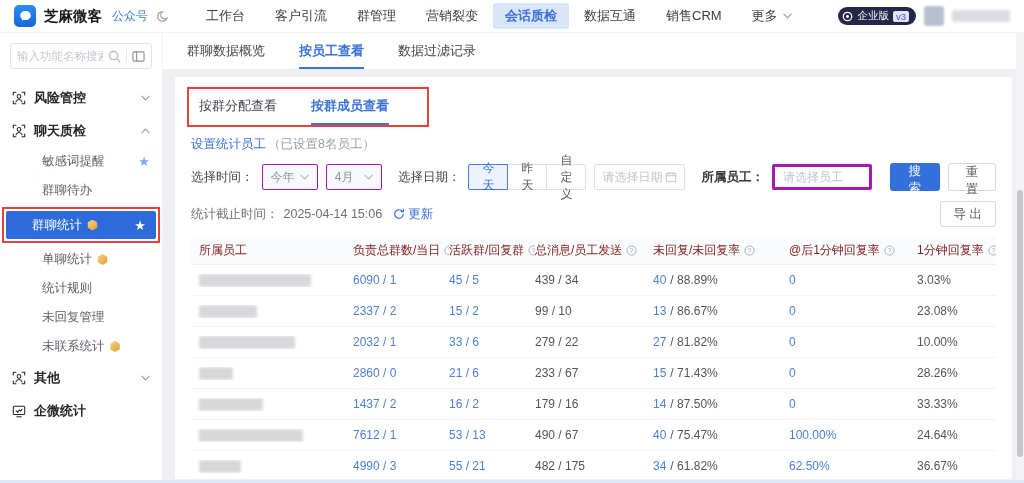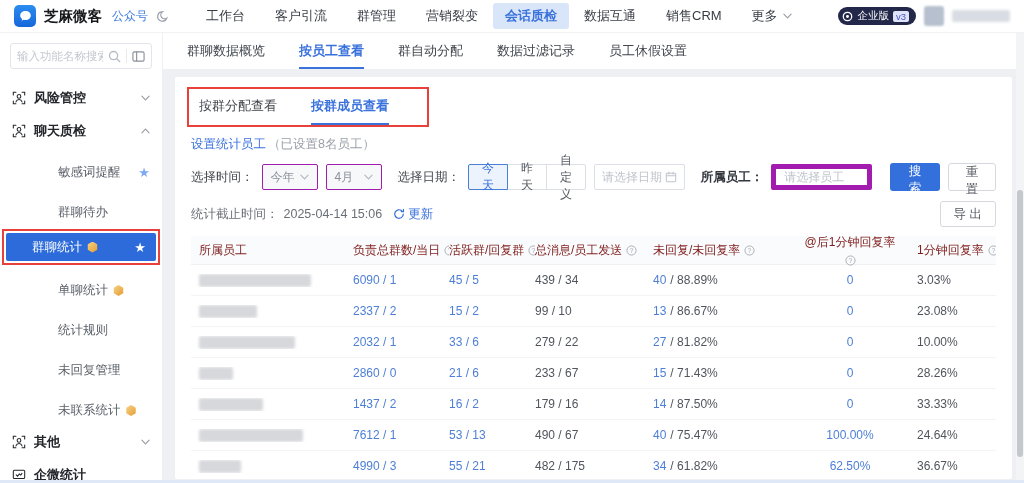--- a/index.html
+++ b/index.html
@@ -36,22 +36,22 @@
   .search-box { margin:0 10px 12px; height:26px; border:1px solid #e2e5ea; border-radius:3px;
     display:flex; align-items:center; padding:0 6px; gap:5px; background:#fff; }
   .search-box input { border:none; outline:none; flex:1; min-width:0; font-size:11.5px; color:#333;
     font-family:inherit; }
   .search-box input::placeholder { color:#c3c8cf; }
   .search-divider { width:1px; height:14px; background:#e8eaee; }
   .m-group { height:33px; display:flex; align-items:center; padding:0 12px; gap:8px;
     color:#23262b; font-weight:bold; font-size:13px; cursor:pointer; }
   .m-group .chev { margin-left:auto; display:flex; }
   .chev.up svg { transform:rotate(180deg); }
-  .m-child { height:29px; display:flex; align-items:center; padding:0 12px 0 58px;
-    color:#595f68; font-size:12.5px; cursor:pointer;margin-top:11px; }
+  .m-child { height:29px; display:flex; align-items:center; padding:0 12px 0 42px;
+    color:#595f68; font-size:12.5px; cursor:pointer; }
   .star-blue { margin-left:auto; color:#7fa7f2; font-size:13px; }
   .star-white { margin-left:auto; color:#fff; font-size:13px; }
   .sel-wrap { border:2px solid #e8413c; margin:2px 2px; padding:2px; cursor:pointer; }
   .sel-item { background:#2c6bd9; border-radius:2px; height:28px; display:flex; align-items:center;
     color:#fff; padding:0 10px 0 26px; font-size:12.5px; }
   .vip { display:inline-block; width:11px; height:11px; margin-left:5px; flex:0 0 auto;
     background:linear-gradient(135deg,#f6d488,#e49a2d);
     clip-path:polygon(50% 0,93% 25%,93% 75%,50% 100%,7% 75%,7% 25%); }
 
   
@@ -79,40 +79,40 @@
   .qbtn { height:26px; padding:0 13px; border:1px solid #dcdfe6; background:#fff; color:#565b63;
     font-size:12px; display:flex; align-items:center; margin-left:-1px; cursor:pointer; }
   .qbtn:first-child { border-radius:2px 0 0 2px; margin-left:0; }
   .qbtn:last-child { border-radius:0 2px 2px 0; }
   .qbtn.active { border-color:#4a7fd6; color:#3a72dc; background:#edf3fc; position:relative; z-index:1; }
   .date-input { width:122px; height:26px; border:1px solid #dcdfe6; border-radius:2px; display:flex;
     align-items:center; justify-content:space-between; padding:0 7px; background:#fff; }
   .date-input input, .staff-input input { border:none; outline:none; width:100%; font-size:12px;
     font-family:inherit; color:#333; }
   .date-input input::placeholder, .staff-input input::placeholder { color:#bfc4cc; }
-  .staff-input { width:132px; height:26px; border:5px solid #a21caf; border-radius:2px; display:flex;
+  .staff-input { width:132px; height:26px; border:3px solid #a21caf; border-radius:2px; display:flex;
     align-items:center; padding:0 8px; background:#fff; }
   .btn-primary { background:#3370db; color:#fff; border:none; border-radius:3px; height:28px;
     padding:0 15px; font-size:12.5px; margin-left:10px; cursor:pointer; font-family:inherit; }
   .btn-plain { background:#fff; border:1px solid #d5d8de; border-radius:3px; height:28px;
     padding:0 13px; color:#565b63; font-size:12.5px; cursor:pointer; font-family:inherit; }
 
   .stat-row { display:flex; align-items:center; margin-top:10px; font-size:12.5px; color:#6a7078; gap:5px; }
   .stat-row .upd { display:flex; align-items:center; gap:3px; margin-left:6px; }
   .export-btn { margin-left:auto; height:26px; padding:0 13px; }
 
   
   .table { margin-top:9px; }
   .tr { display:flex; align-items:center; height:31px; border-bottom:1px solid #f3f4f6; }
   .tr.thead { background:#fafbfc; height:29px; border-bottom:1px solid #f0f1f3; }
   .td { padding-right:6px; display:flex; align-items:center; gap:4px; font-size:12px; color:#50555d;
     white-space:nowrap; overflow:hidden; }
   .thead .td { color:#7f1d1d; }
   .c1{ width:162px; padding-left:8px; } .c2{ width:96px; } .c3{ width:86px; } .c4{ width:118px; }
-  .c5{ width:136px; } .c6{ width:128px;flex-direction:column; } .c7{ flex:1; }
+  .c5{ width:136px; } .c6{ width:128px; } .c7{ flex:1; }
   .tlink { color:#4d7fd6; cursor:pointer; }
   .tgray { color:#50555d; }
   .blur-name { height:13px; background:#d6d8db; border-radius:2px; filter:blur(1.5px); display:inline-block; }
 
   
   .scroll-track { position:absolute; top:33px; right:0; bottom:0; width:8px; background:#f3f4f6; z-index:7; }
   .scroll-thumb { position:absolute; top:157px; right:1px; width:6px; height:267px; background:#c4c8cd;
     border-radius:3px; cursor:pointer; }
   .bottom-strip { position:absolute; left:0; right:0; bottom:0; height:3px; background:#dfe8f6; z-index:8; }
 </style>
@@ -287,23 +287,21 @@
         </span>
         <span>企微统计</span>
       </div>
     </div>
 </div>
 
 <div class="main">
   <div class="tabstrip" id="tabstrip">
       <div class="tab">群聊数据概览</div>
       <div class="tab active">按员工查看</div>
-      <div class="tab">群自动分配</div>
       <div class="tab">数据过滤记录</div>
-      <div class="tab">员工休假设置</div>
     </div>
 
   <div class="card">
     <div class="subtabs-wrap" id="subtabs">
         <div class="subtab">按群分配查看</div>
         <div class="subtab active">按群成员查看</div>
       </div>
 
     <div class="staff-row">
       <span class="link-blue">设置统计员工</span>

